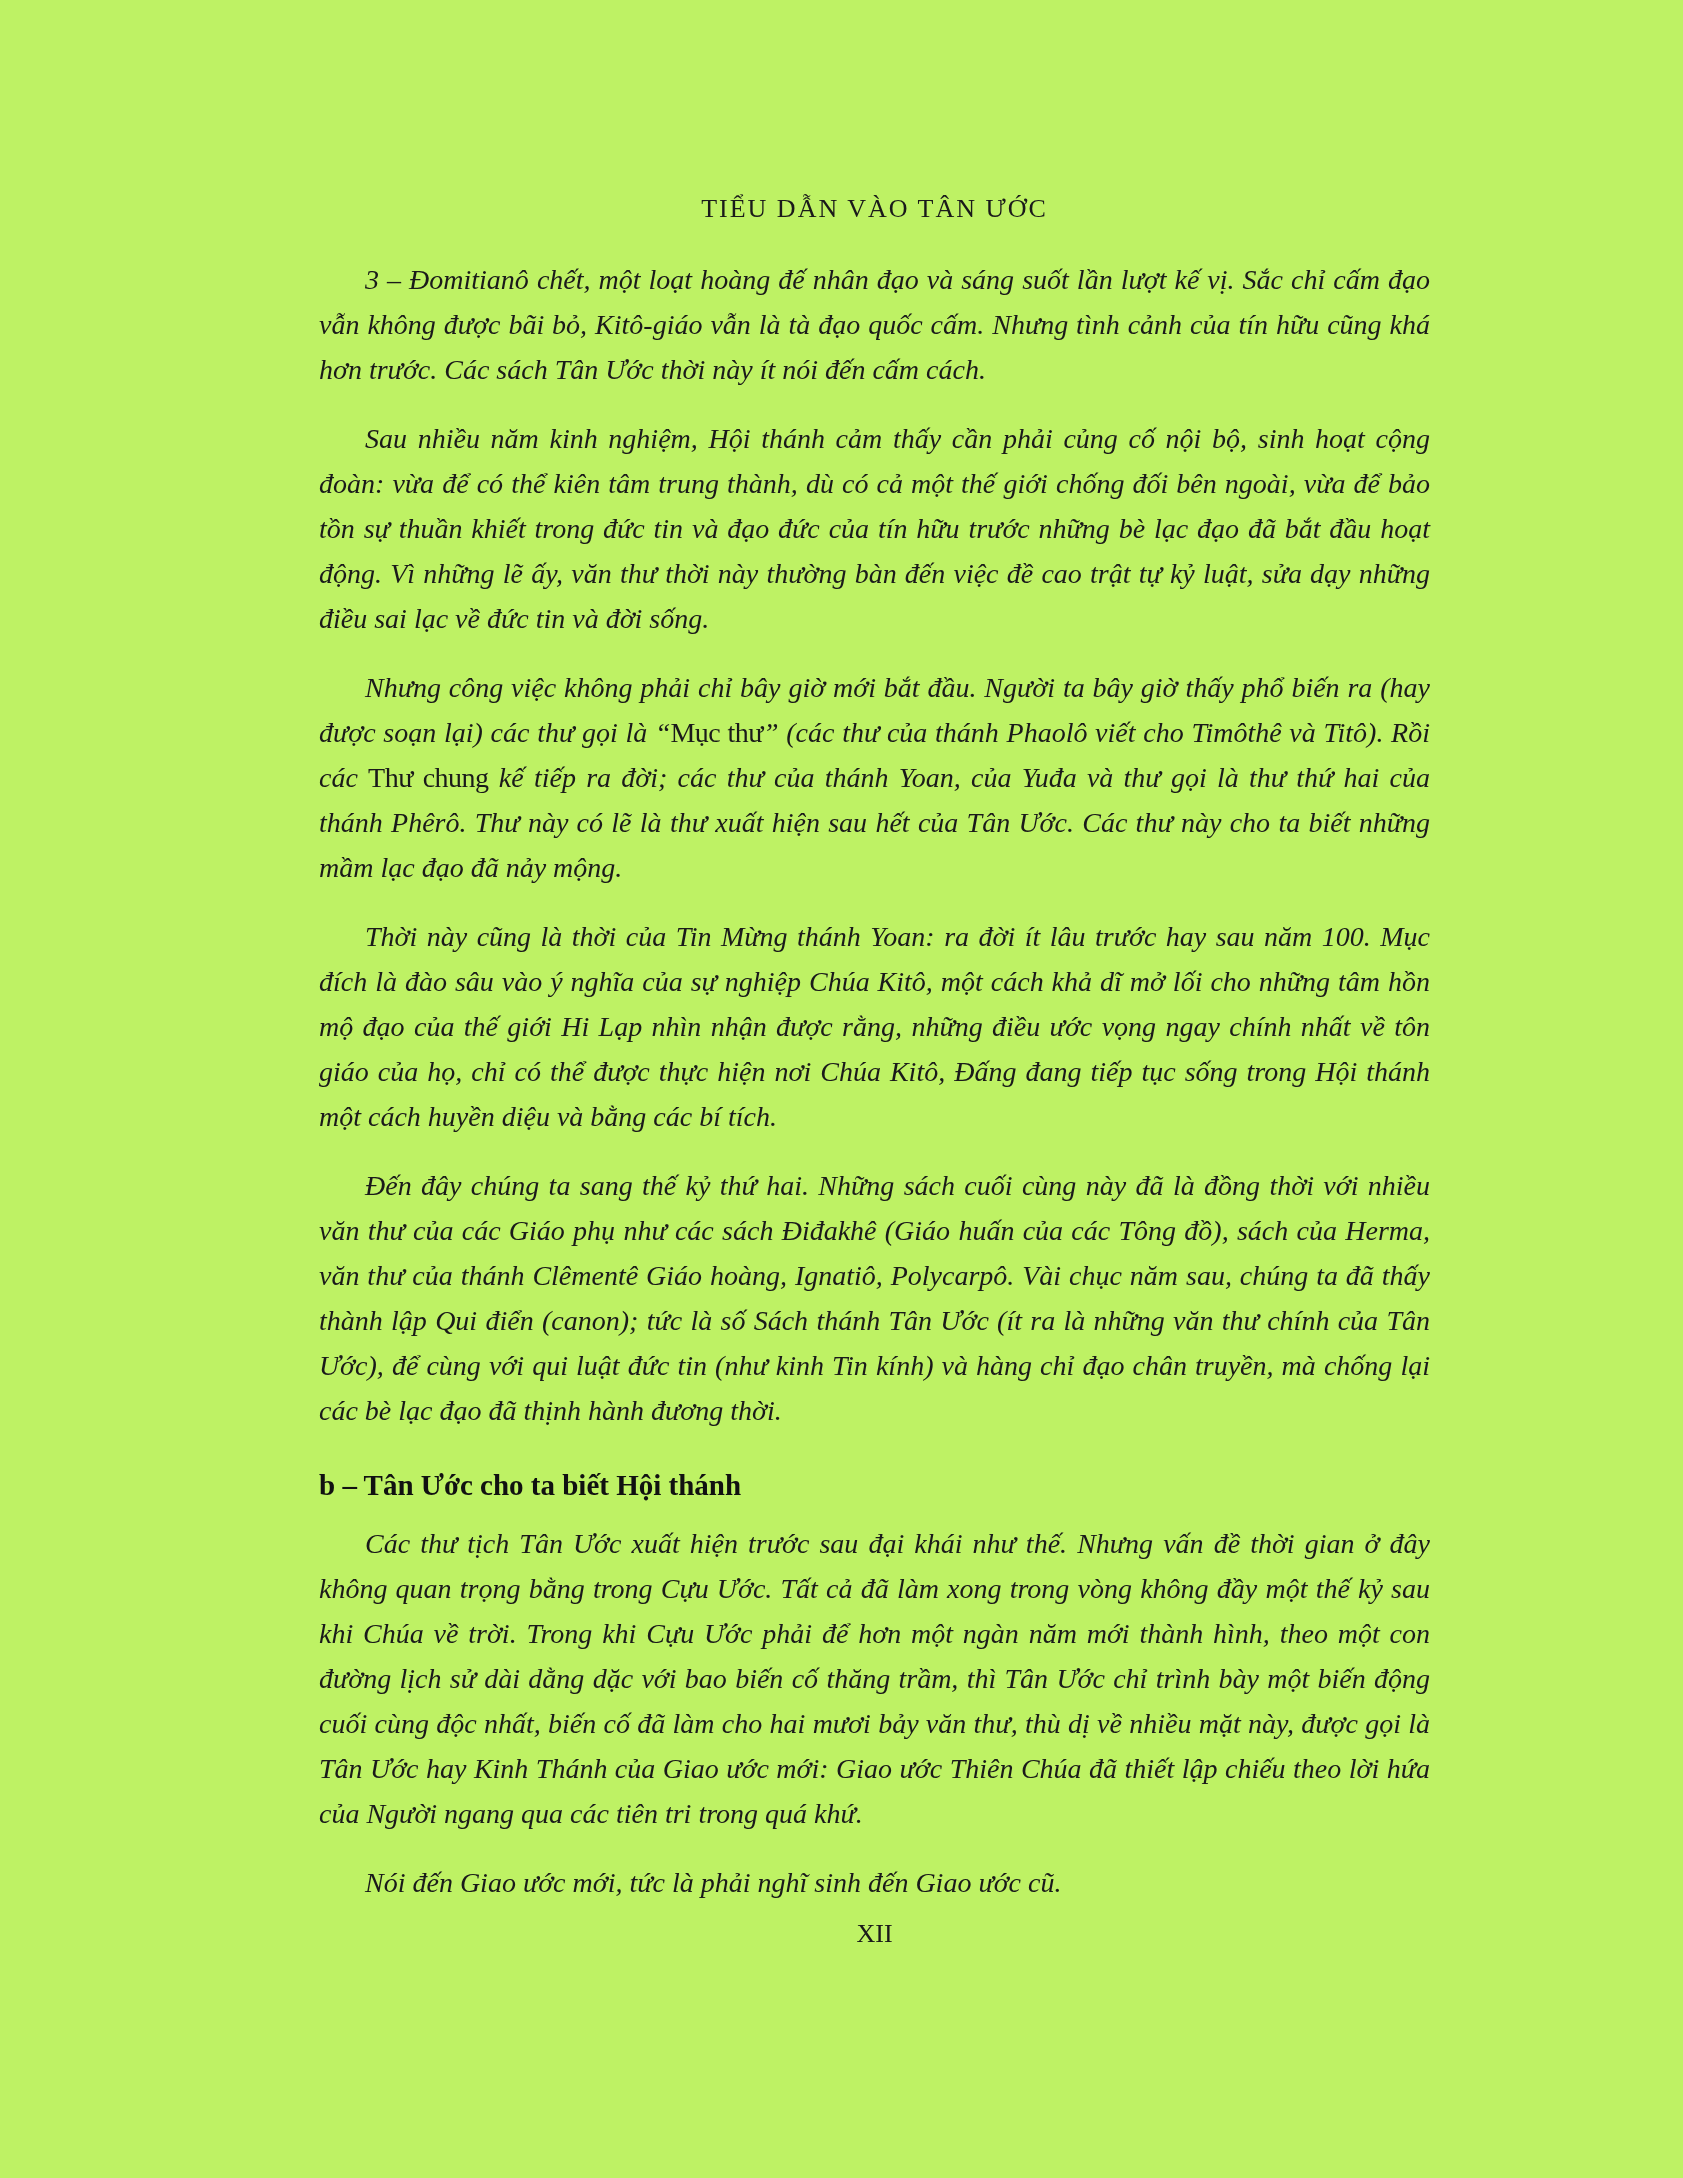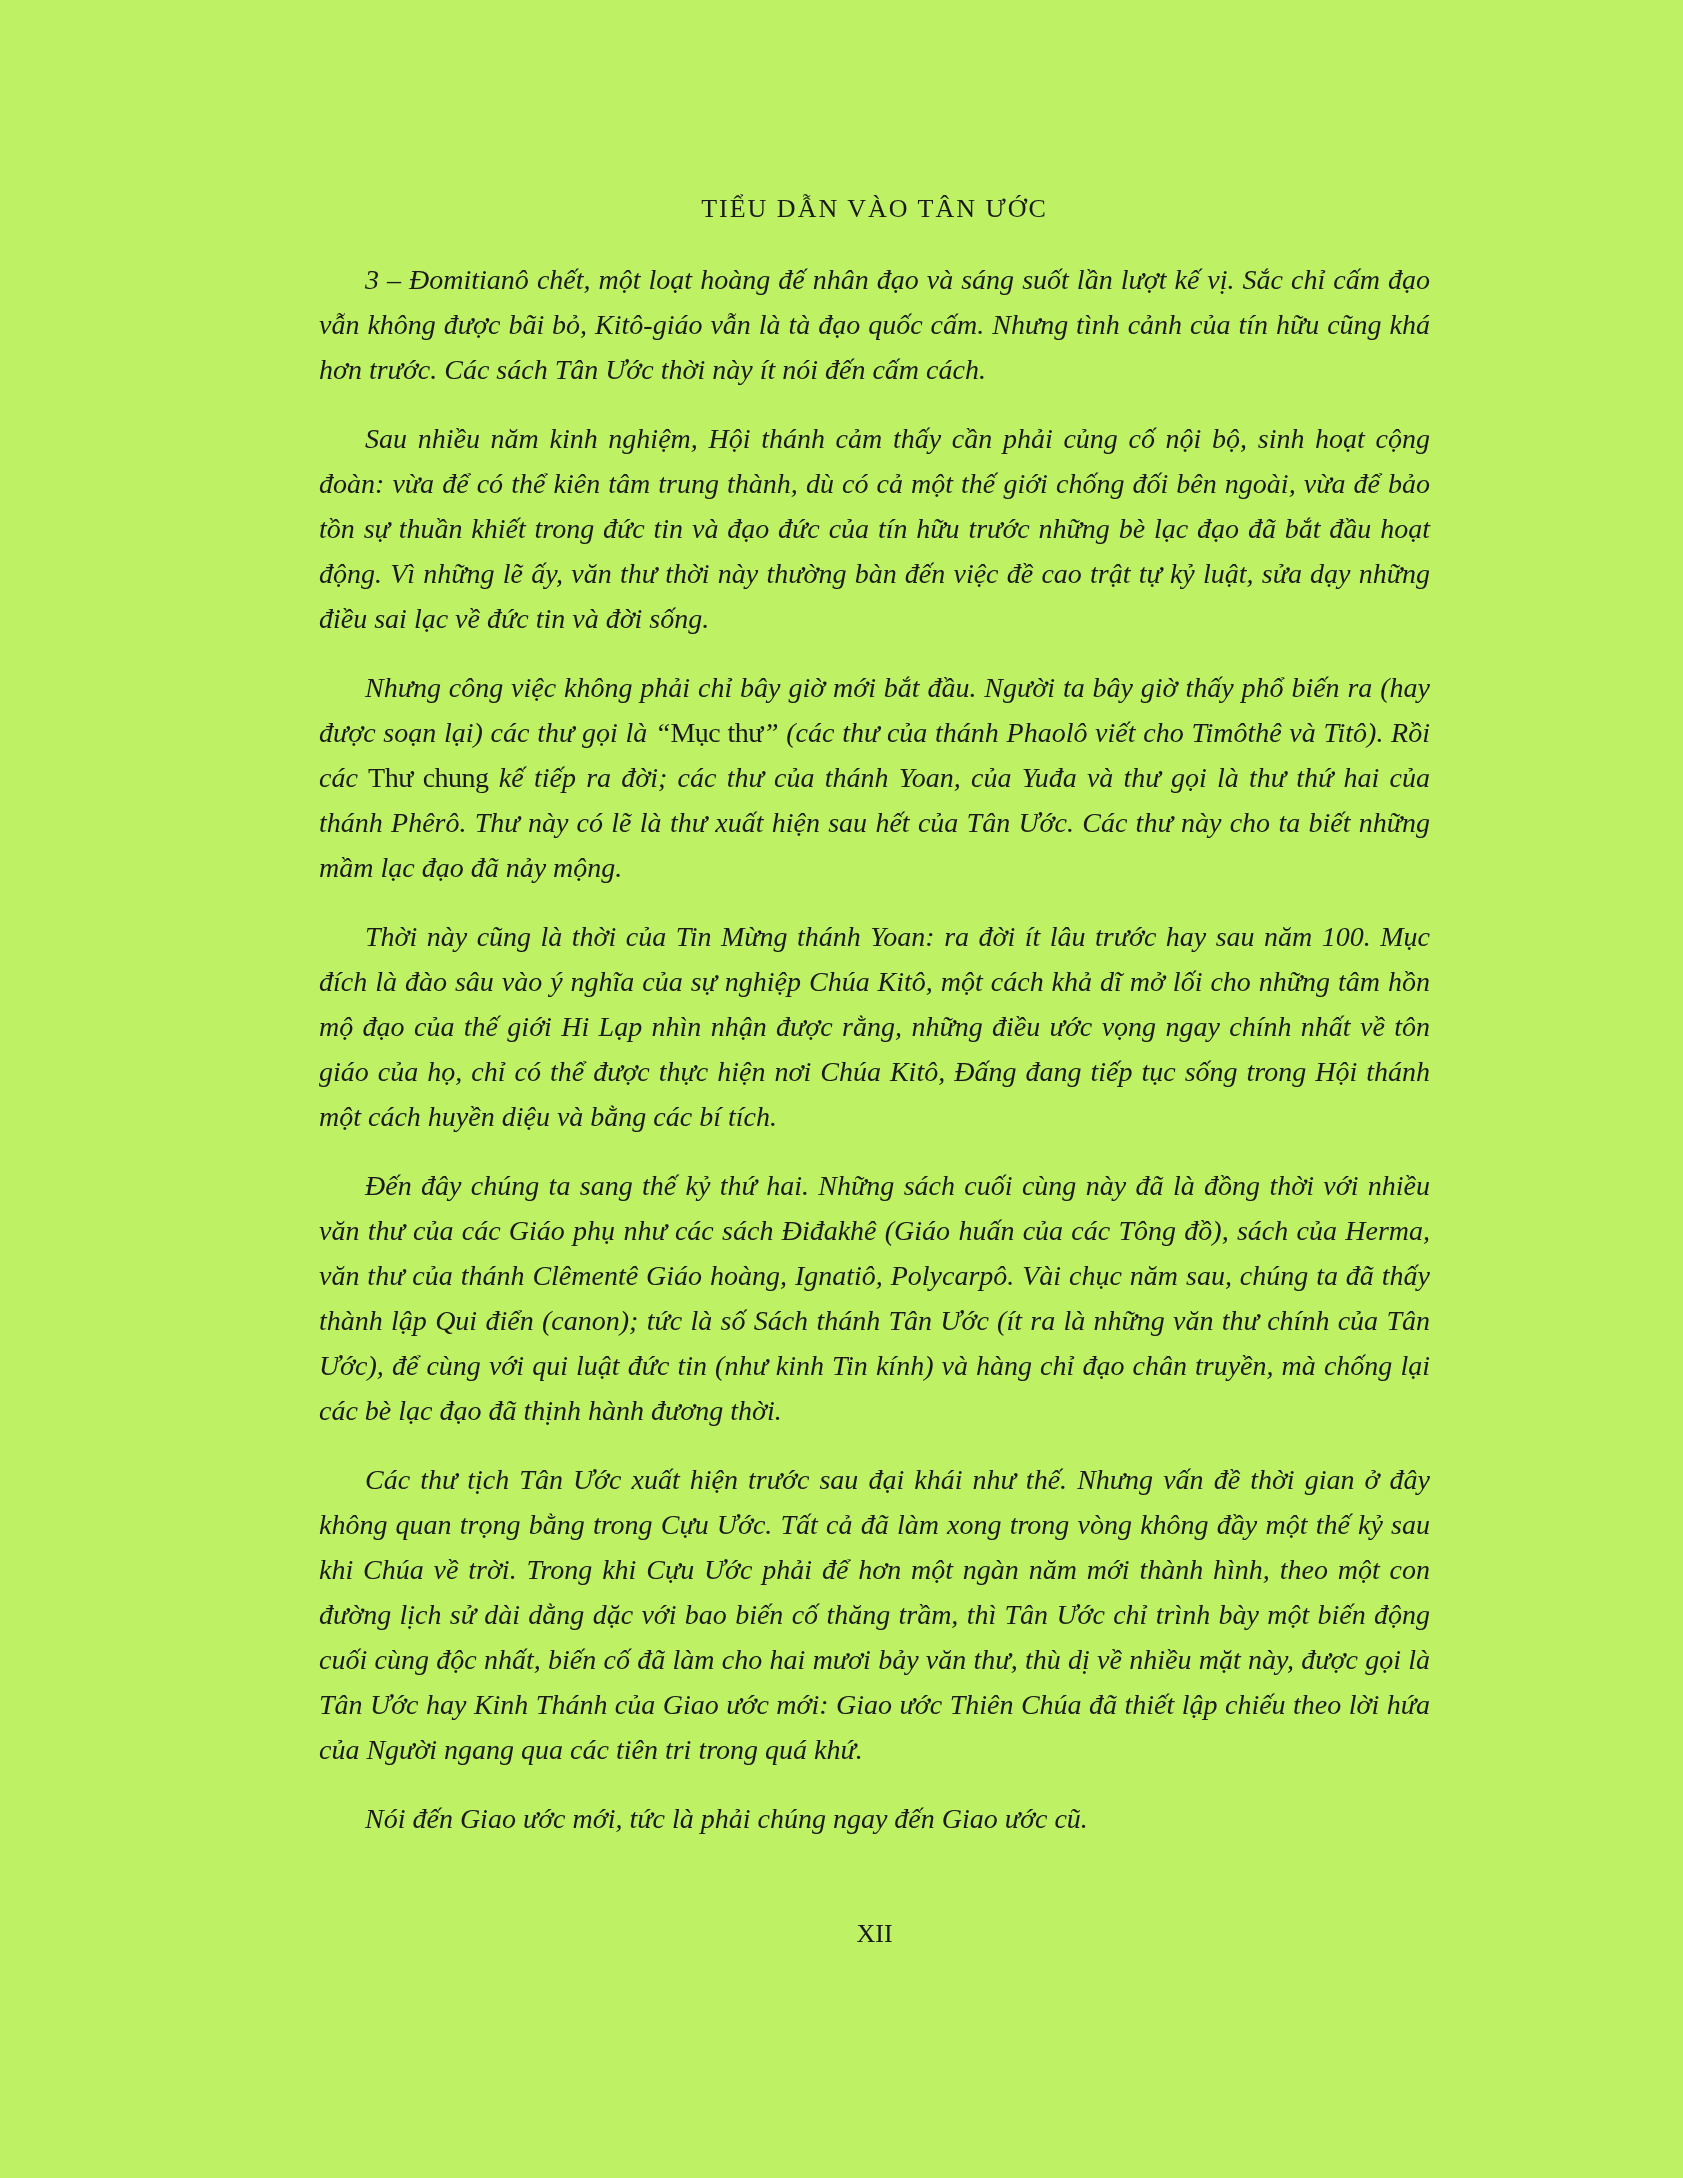--- a/index.html
+++ b/index.html
@@ -77,20 +77,21 @@
 <div class="page">
   <div class="running-header">TIỂU DẪN VÀO TÂN ƯỚC</div>
 
   <main class="text-block">
     <div id="blocks">
         <p class="body-paragraph"><span class="seg-italic">3 – Đomitianô chết, một loạt hoàng đế nhân đạo và sáng suốt lần lượt kế vị. Sắc chỉ cấm đạo vẫn không được bãi bỏ, Kitô-giáo vẫn là tà đạo quốc cấm. Nhưng tình cảnh của tín hữu cũng khá hơn trước. Các sách Tân Ước thời này ít nói đến cấm cách.</span></p>
         <p class="body-paragraph"><span class="seg-italic">Sau nhiều năm kinh nghiệm, Hội thánh cảm thấy cần phải củng cố nội bộ, sinh hoạt cộng đoàn: vừa để có thể kiên tâm trung thành, dù có cả một thế giới chống đối bên ngoài, vừa để bảo tồn sự thuần khiết trong đức tin và đạo đức của tín hữu trước những bè lạc đạo đã bắt đầu hoạt động. Vì những lẽ ấy, văn thư thời này thường bàn đến việc đề cao trật tự kỷ luật, sửa dạy những điều sai lạc về đức tin và đời sống.</span></p>
         <p class="body-paragraph"><span class="seg-italic">Nhưng công việc không phải chỉ bây giờ mới bắt đầu. Người ta bây giờ thấy phổ biến ra (hay được soạn lại) các thư gọi là “</span><span class="seg-bold">Mục thư</span><span class="seg-italic">” (các thư của thánh Phaolô viết cho Timôthê và Titô). Rồi các </span><span class="seg-bold">Thư chung</span><span class="seg-italic"> kế tiếp ra đời; các thư của thánh Yoan, của Yuđa và thư gọi là thư thứ hai của thánh Phêrô. Thư này có lẽ là thư xuất hiện sau hết của Tân Ước. Các thư này cho ta biết những mầm lạc đạo đã nảy mộng.</span></p>
         <p class="body-paragraph"><span class="seg-italic">Thời này cũng là thời của Tin Mừng thánh Yoan: ra đời ít lâu trước hay sau năm 100. Mục đích là đào sâu vào ý nghĩa của sự nghiệp Chúa Kitô, một cách khả dĩ mở lối cho những tâm hồn mộ đạo của thế giới Hi Lạp nhìn nhận được rằng, những điều ước vọng ngay chính nhất về tôn giáo của họ, chỉ có thể được thực hiện nơi Chúa Kitô, Đấng đang tiếp tục sống trong Hội thánh một cách huyền diệu và bằng các bí tích.</span></p>
         <p class="body-paragraph"><span class="seg-italic">Đến đây chúng ta sang thế kỷ thứ hai. Những sách cuối cùng này đã là đồng thời với nhiều văn thư của các Giáo phụ như các sách Điđakhê (Giáo huấn của các Tông đồ), sách của Herma, văn thư của thánh Clêmentê Giáo hoàng, Ignatiô, Polycarpô. Vài chục năm sau, chúng ta đã thấy thành lập Qui điển (canon); tức là số Sách thánh Tân Ước (ít ra là những văn thư chính của Tân Ước), để cùng với qui luật đức tin (như kinh Tin kính) và hàng chỉ đạo chân truyền, mà chống lại các bè lạc đạo đã thịnh hành đương thời.</span></p>
+        <h2 class="section-heading">b – Tân Ước cho ta biết Hội thánh</h2>
         <p class="body-paragraph"><span class="seg-italic">Các thư tịch Tân Ước xuất hiện trước sau đại khái như thế. Nhưng vấn đề thời gian ở đây không quan trọng bằng trong Cựu Ước. Tất cả đã làm xong trong vòng không đầy một thế kỷ sau khi Chúa về trời. Trong khi Cựu Ước phải để hơn một ngàn năm mới thành hình, theo một con đường lịch sử dài dằng dặc với bao biến cố thăng trầm, thì Tân Ước chỉ trình bày một biến động cuối cùng độc nhất, biến cố đã làm cho hai mươi bảy văn thư, thù dị về nhiều mặt này, được gọi là Tân Ước hay Kinh Thánh của Giao ước mới: Giao ước Thiên Chúa đã thiết lập chiếu theo lời hứa của Người ngang qua các tiên tri trong quá khứ.</span></p>
-        <p class="body-paragraph"><span class="seg-italic">Nói đến Giao ước mới, tức là phải chúng ngay đến Giao ước cũ.</span></p>
+        <p class="body-paragraph"><span class="seg-italic">Nói đến Giao ước mới, tức là phải nghĩ sinh đến Giao ước cũ.</span></p>
       </div>
   </main>
 
   <div class="page-number">XII</div>
 </div>
 
 
 </body></html>

